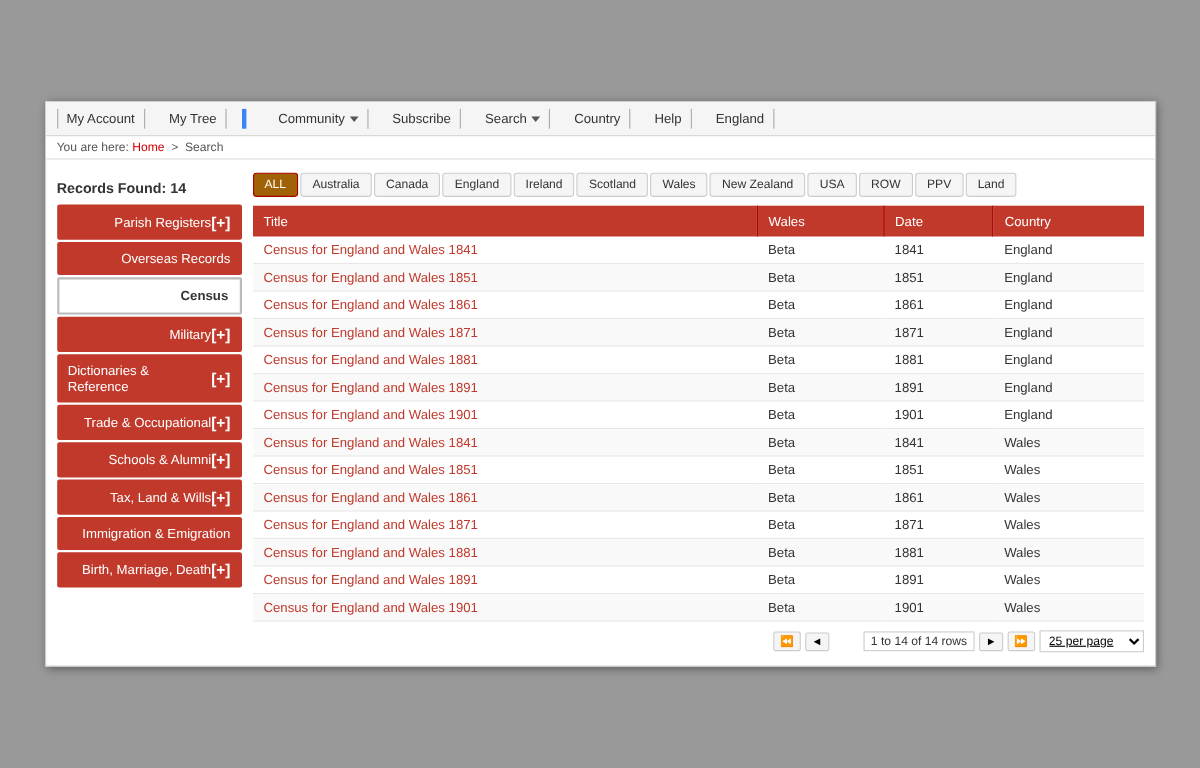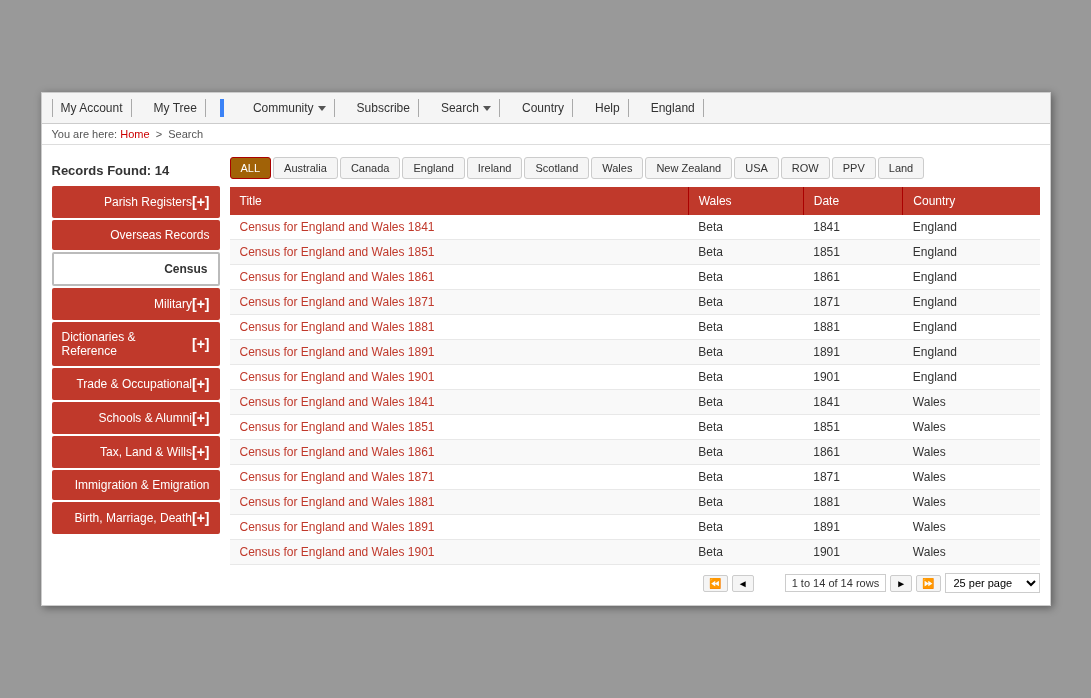--- a/index.html
+++ b/index.html
@@ -182,20 +182,21 @@
       background: #fff;
       color: #333;
       margin-left: 27px;
     }
     .per-page select {
       border: 1px solid #ccc;
       padding: 2px 4px;
       font-size: 11px;
       background: #fff;
       cursor: pointer;
+      text-decoration: underline;
     }
   </style>
 </head>
 <body>
 
 <div class="window">
 
   <div class="top-nav">
 
   <a href="#">My Account</a>

